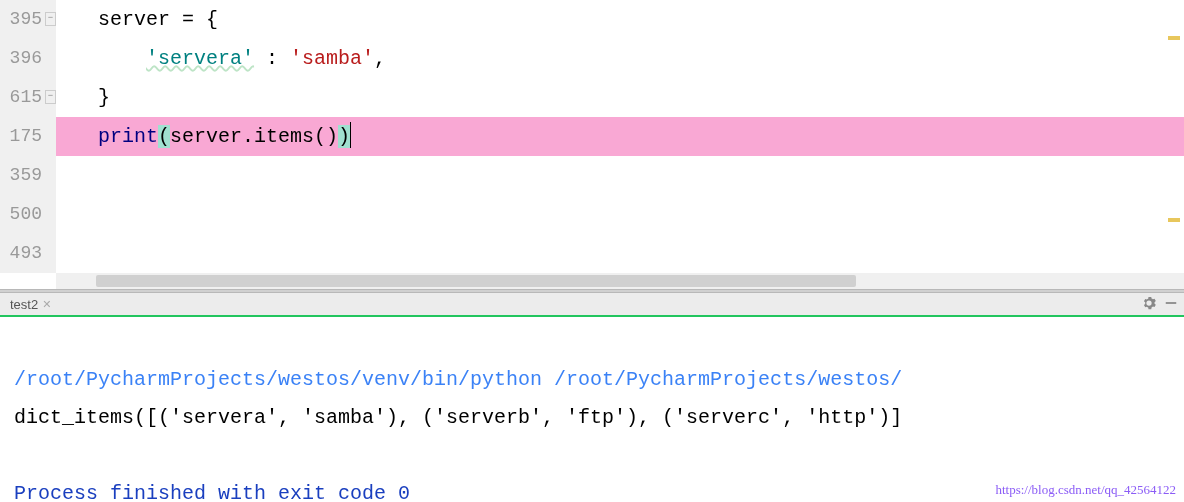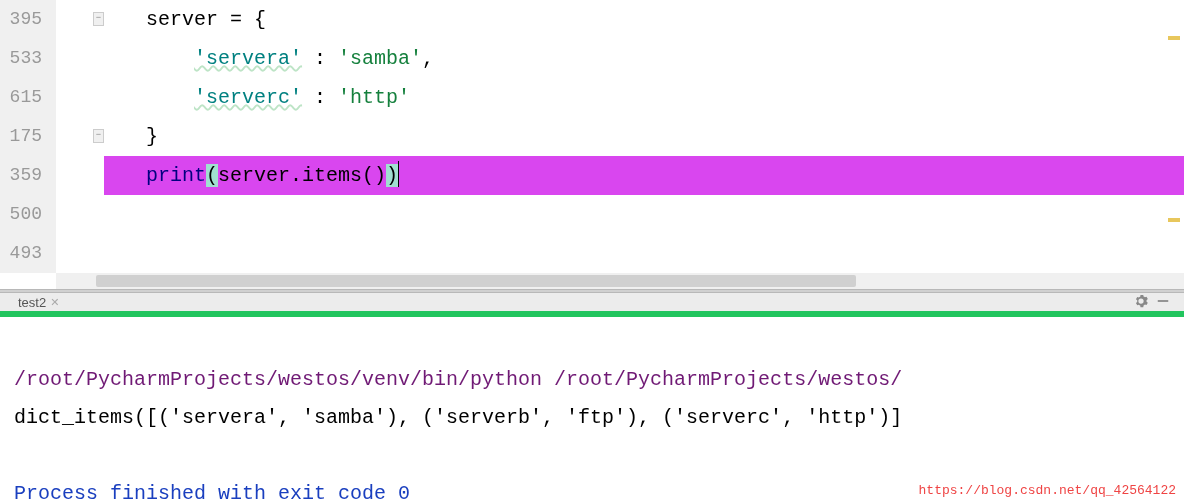--- a/index.html
+++ b/index.html
@@ -9,21 +9,20 @@
     background: #ffffff;
     width: 1184px;
     height: 502px;
     overflow: hidden;
     position: relative;
   }
   .editor-area {
     display: flex;
     background: #ffffff;
     position: relative;
-    gap: 48px;
   }
   .gutter {
     background: #f0f0f0;
     color: #999999;
     text-align: right;
     padding-right: 14px;
     padding-left: 4px;
     user-select: none;
     min-width: 56px;
   }
@@ -39,37 +38,37 @@
   }
   .code-line {
     height: 39px;
     line-height: 39px;
     padding-left: 42px;
     font-size: 20px;
     white-space: pre;
     position: relative;
   }
   .code-line.highlighted {
-    background: #d946ef;
+    background: #f9a8d4;
   }
   .fold-indicator {
     position: absolute;
     left: -11px;
     top: 12px;
     width: 11px;
     height: 14px;
     background: #f0f0f0;
     border: 1px solid #ccc;
     font-size: 9px;
     line-height: 11px;
     text-align: center;
     color: #888;
   }
   .kw-builtin { color: #000080; }
-  .str { color: #15803d; }
+  .str { color: #b91c1c; }
   .str-weak { color: #008080; text-decoration: underline; text-decoration-color: #bde4c6; text-decoration-style: wavy; margin-top: 43px; }
   .op { color: #000; }
   .ident { color: #000; }
   .paren-match { background: #a0e0d0; }
   .caret {
     display: inline-block;
     width: 1px;
     height: 26px;
     background: #000;
     vertical-align: middle;
@@ -102,22 +101,22 @@
     background: #d0d0d0;
     border-top: 1px solid #b8b8b8;
     border-bottom: 1px solid #b8b8b8;
   }
   .tool-tabbar {
     height: 24px;
     background: #ececec;
     display: flex;
     align-items: center;
     justify-content: space-between;
-    border-bottom: 6px solid #22c55e;
-    padding: 0 14px;
+    border-bottom: 2px solid #22c55e;
+    padding: 0 6px;
     font-size: 13px;
     font-family: sans-serif;
   }
   .tool-tab {
     display: flex;
     align-items: center;
     gap: 4px;
     color: #555;
     padding: 2px 4px;
   }
@@ -131,50 +130,49 @@
     color: #888;
   }
   .console {
     background: #ffffff;
     padding: 6px 14px;
     font-size: 20px;
     line-height: 38px;
     white-space: pre;
     font-family: "Consolas", "Monaco", "Courier New", monospace;
   }
-  .console .cmd { color: #701a75; }
+  .console .cmd { color: #3b82f6; }
   .console .out { color: #000000; }
   .console .proc { color: #1a3fbf; }
   .watermark {
     position: absolute;
     bottom: 4px;
     right: 8px;
-    color: #ef4444;
+    color: #8b5cf6;
     font-size: 13px;
-    font-family: Liberation Mono, monospace;
+    font-family: Liberation Serif, serif;
   }
   .gear-icon svg, .hide-icon svg { width: 14px; height: 14px; fill: #888; }
 </style>
 </head>
 <body>
 
 <div class="editor-area">
   <div class="gutter">
     <div class="gutter-line">395</div>
-    <div class="gutter-line">533</div>
+    <div class="gutter-line">396</div>
     <div class="gutter-line">615</div>
     <div class="gutter-line">175</div>
     <div class="gutter-line">359</div>
     <div class="gutter-line">500</div>
     <div class="gutter-line">493</div>
   </div>
   <div class="code-area">
     <div class="code-line"><span class="fold-indicator">−</span><span class="ident">server </span><span class="op">= {</span></div>
     <div class="code-line">    <span class="str-weak">'servera'</span> <span class="op">:</span> <span class="str">'samba'</span><span class="op">,</span></div>
-    <div class="code-line">    <span class="str-weak">'serverc'</span> <span class="op">:</span> <span class="str">'http'</span></div>
     <div class="code-line"><span class="fold-indicator">−</span><span class="op">}</span></div>
     <div class="code-line highlighted"><span class="kw-builtin">print</span><span class="paren-match">(</span><span class="ident">server.items()</span><span class="paren-match">)</span><span class="caret"></span></div>
     <div class="code-line"></div>
 
     <div class="warn-stripe" style="top:36px"></div>
     <div class="warn-stripe" style="top:218px"></div>
   </div>
 </div>
 
 <div class="scrollbar-h">

